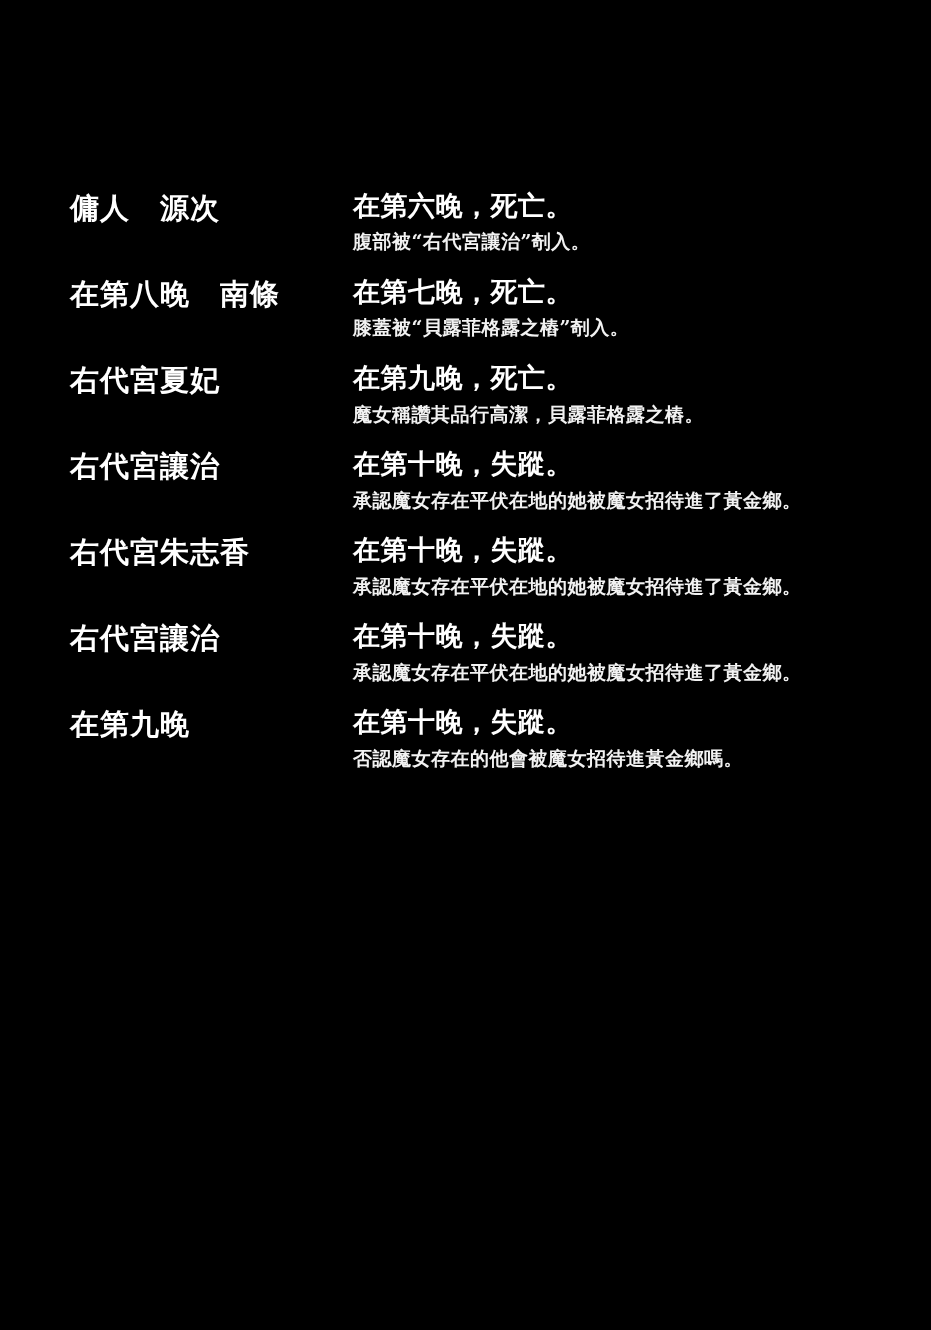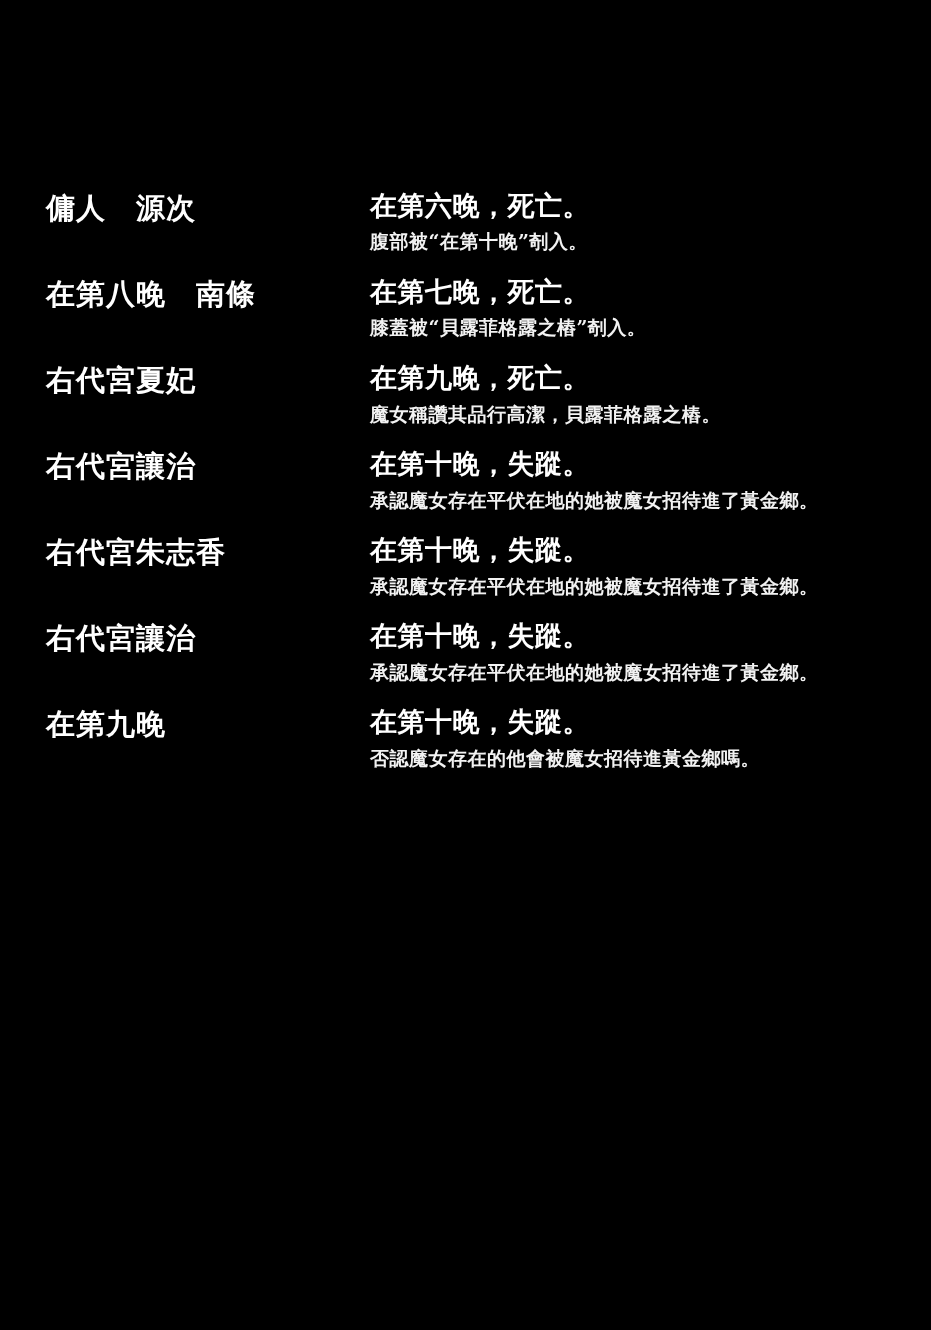--- a/index.html
+++ b/index.html
@@ -24,36 +24,35 @@
     position: absolute;
     left: 0;
     top: 190px;
     width: 931px;
   }
   .entry {
     display: flex;
     flex-direction: row;
     align-items: flex-start;
     margin-bottom: 22px;
-    padding-left: 46px;
+    padding-left: 70px;
   }
   .name-col {
     width: 283px;
     flex: 0 0 283px;
     font-size: 29px;
     font-weight: bold;
     line-height: 1.15;
     letter-spacing: 1px;
     color: #ffffff;
     white-space: nowrap;
     padding-top: 2px;
   }
   .detail-col {
     flex: 1 1 auto;
-    margin-left: 41px;
   }
   .fate {
     font-size: 27px;
     font-weight: bold;
     line-height: 1.2;
     letter-spacing: 0.5px;
     color: #ffffff;
     margin-bottom: 7px;
     white-space: nowrap;
   }
@@ -69,21 +68,21 @@
 </head>
 <body>
 
 <div class="screen">
   <div class="roster">
 
     <div class="entry">
       <div class="name-col">傭人　源次</div>
       <div class="detail-col">
         <div class="fate">在第六晚，死亡。</div>
-        <div class="note">腹部被“在第十晚”剞入。</div>
+        <div class="note">腹部被“右代宮讓治”剞入。</div>
       </div>
     </div>
 
     <div class="entry">
       <div class="name-col">在第八晚　南條</div>
       <div class="detail-col">
         <div class="fate">在第七晚，死亡。</div>
         <div class="note">膝蓋被“貝露菲格露之樁”剞入。</div>
       </div>
     </div>

